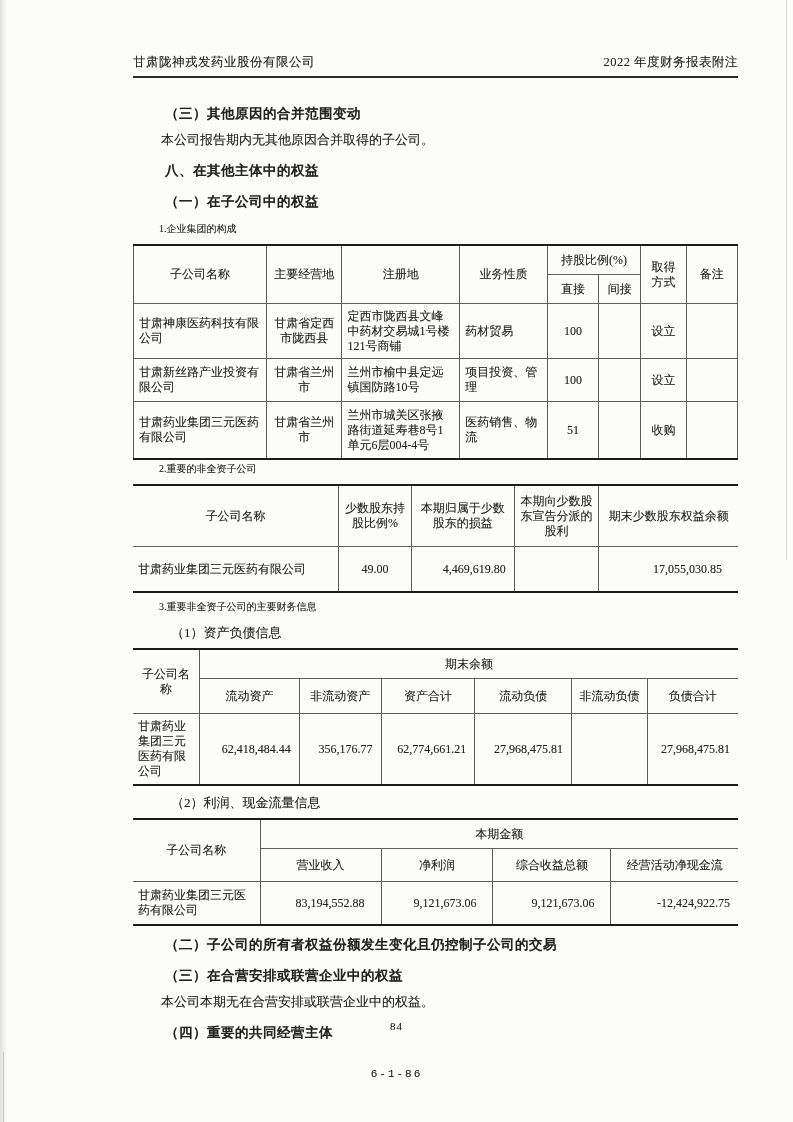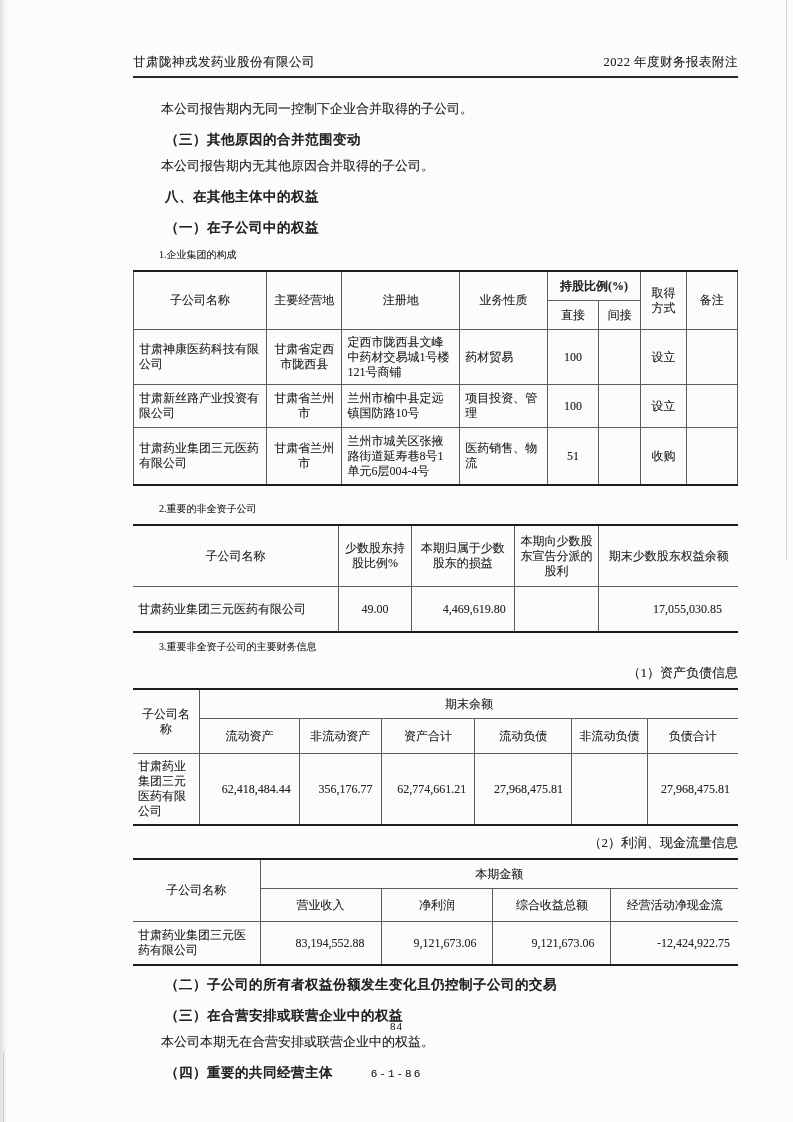--- a/index.html
+++ b/index.html
@@ -30,21 +30,21 @@
     position:absolute;left:133px;top:54px;width:605px;
     display:flex;justify-content:space-between;align-items:flex-end;
     padding-bottom:5px;border-bottom:2px solid #2a2a2a;
     font-size:12.5px;letter-spacing:.5px;
   }
 
   .body{position:absolute;left:133px;top:92px;width:605px;}
   .para{margin:8px 0 0 28px;font-size:13px;line-height:18px;}
   .hd{margin:12px 0 0 32px;font-size:13.5px;line-height:19px;font-weight:bold;letter-spacing:.5px;}
   .num-item{margin:9px 0 0 26px;font-size:10px;line-height:18px;}
-  .paren-item{margin:8px 0 0 38px;font-size:13px;line-height:18px;text-align:right;}
+  .paren-item{margin:8px 0 0 38px;font-size:13px;line-height:18px;}
 
   table{width:100%;border-collapse:collapse;table-layout:fixed;font-size:12px;color:#242424;}
   .tbl{margin-top:6px;}
   td,th{border:1px solid #5c5c5a;font-weight:normal;padding:2px 5px;vertical-align:middle;line-height:15px;overflow:hidden;}
   th{text-align:center;}
   table{border-top:2.5px solid #1b1b1b;border-bottom:2.5px solid #1b1b1b;}
   .open-sides td:first-child,.open-sides th:first-child{border-left:none;}
   .open-sides td:last-child,.open-sides th:last-child{border-right:none;}
   .cell-left{text-align:left;}
   .cell-center{text-align:center;}
@@ -66,21 +66,20 @@
   <div class="scan-edge-right"></div>
   <div class="scan-edge-bottomleft"></div>
 
   <div class="header">
     <span>甘肃陇神戎发药业股份有限公司</span>
     <span>2022 年度财务报表附注</span>
   </div>
 
   <div class="body">
 
-    <div class="para">本公司报告期内无同一控制下企业合并取得的子公司。</div>
     <div class="hd">（三）其他原因的合并范围变动</div>
     <div class="para">本公司报告期内无其他原因合并取得的子公司。</div>
     <div class="hd">八、在其他主体中的权益</div>
     <div class="hd">（一）在子公司中的权益</div>
     <div class="num-item">1.企业集团的构成</div>
 
     <table class="tbl">
       <colgroup>
         <col style="width:22%">
           <col style="width:12.5%">
@@ -90,21 +89,21 @@
           <col style="width:7%">
           <col style="width:7.5%">
           <col style="width:8.5%">
       </colgroup>
       <tbody>
           <tr>
         <th rowspan="2" style="height:48px;">子公司名称</th>
         <th rowspan="2">主要经营地</th>
         <th rowspan="2">注册地</th>
         <th rowspan="2">业务性质</th>
-        <th colspan="2" style="height:24px;font-weight:bold;">持股比例(%)</th>
+        <th colspan="2" style="height:24px;">持股比例(%)</th>
         <th rowspan="2">取得方式</th>
         <th rowspan="2">备注</th>
       </tr>
       <tr>
         <th style="height:24px;">直接</th>
         <th>间接</th>
       </tr>
       <tr>
         <td class="cell-left" style="height:50px;">甘肃神康医药科技有限公司</td>
         <td class="cell-center">甘肃省定西市陇西县</td>
@@ -131,21 +130,21 @@
         <td class="cell-left">兰州市城关区张掖路街道延寿巷8号1单元6层004-4号</td>
         <td class="cell-left">医药销售、物流</td>
         <td class="cell-center">51</td>
         <td class="cell-center"></td>
         <td class="cell-center">收购</td>
         <td></td>
       </tr>
     </tbody>
       </table>
 
-    <div class="num-item" style="margin-top:14px;">2.重要的非全资子公司</div>
+    <div class="num-item" style="margin-top:0;">2.重要的非全资子公司</div>
 
     <table class="tbl open-sides">
       <colgroup>
         <col style="width:34%">
           <col style="width:12%">
           <col style="width:17%">
           <col style="width:14%">
           <col style="width:23%">
       </colgroup>
       <tbody>

